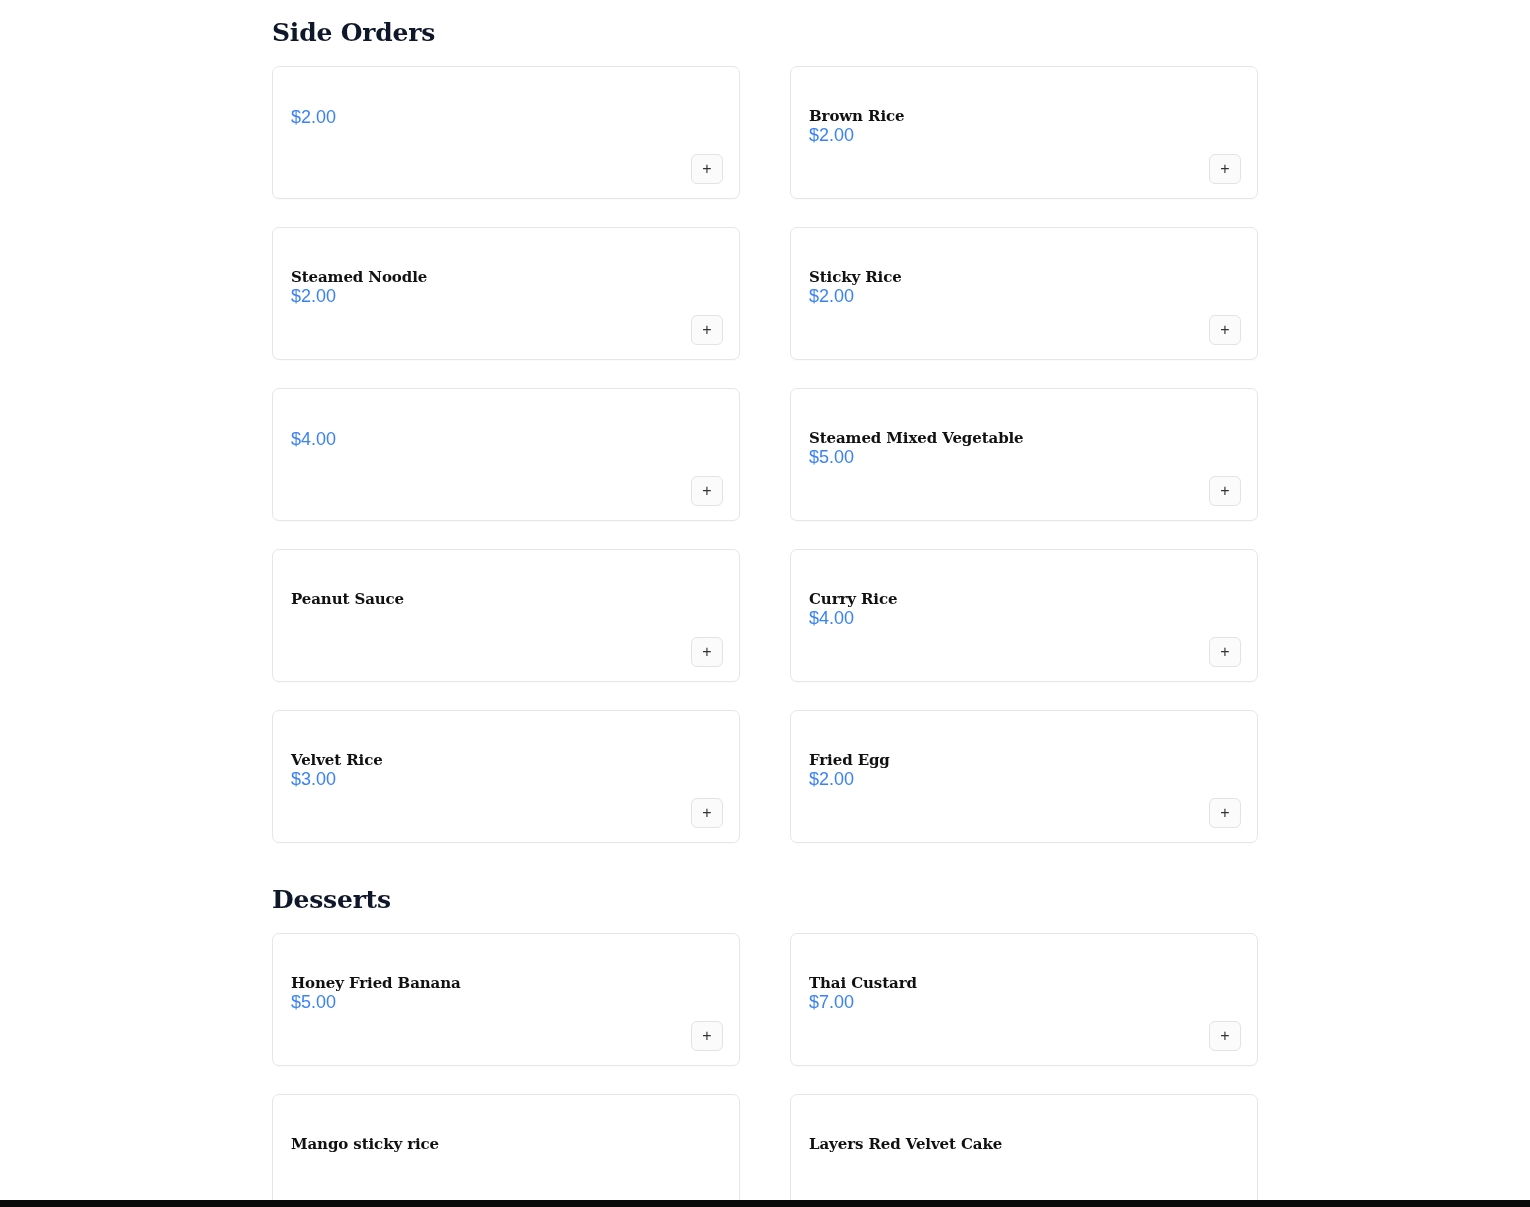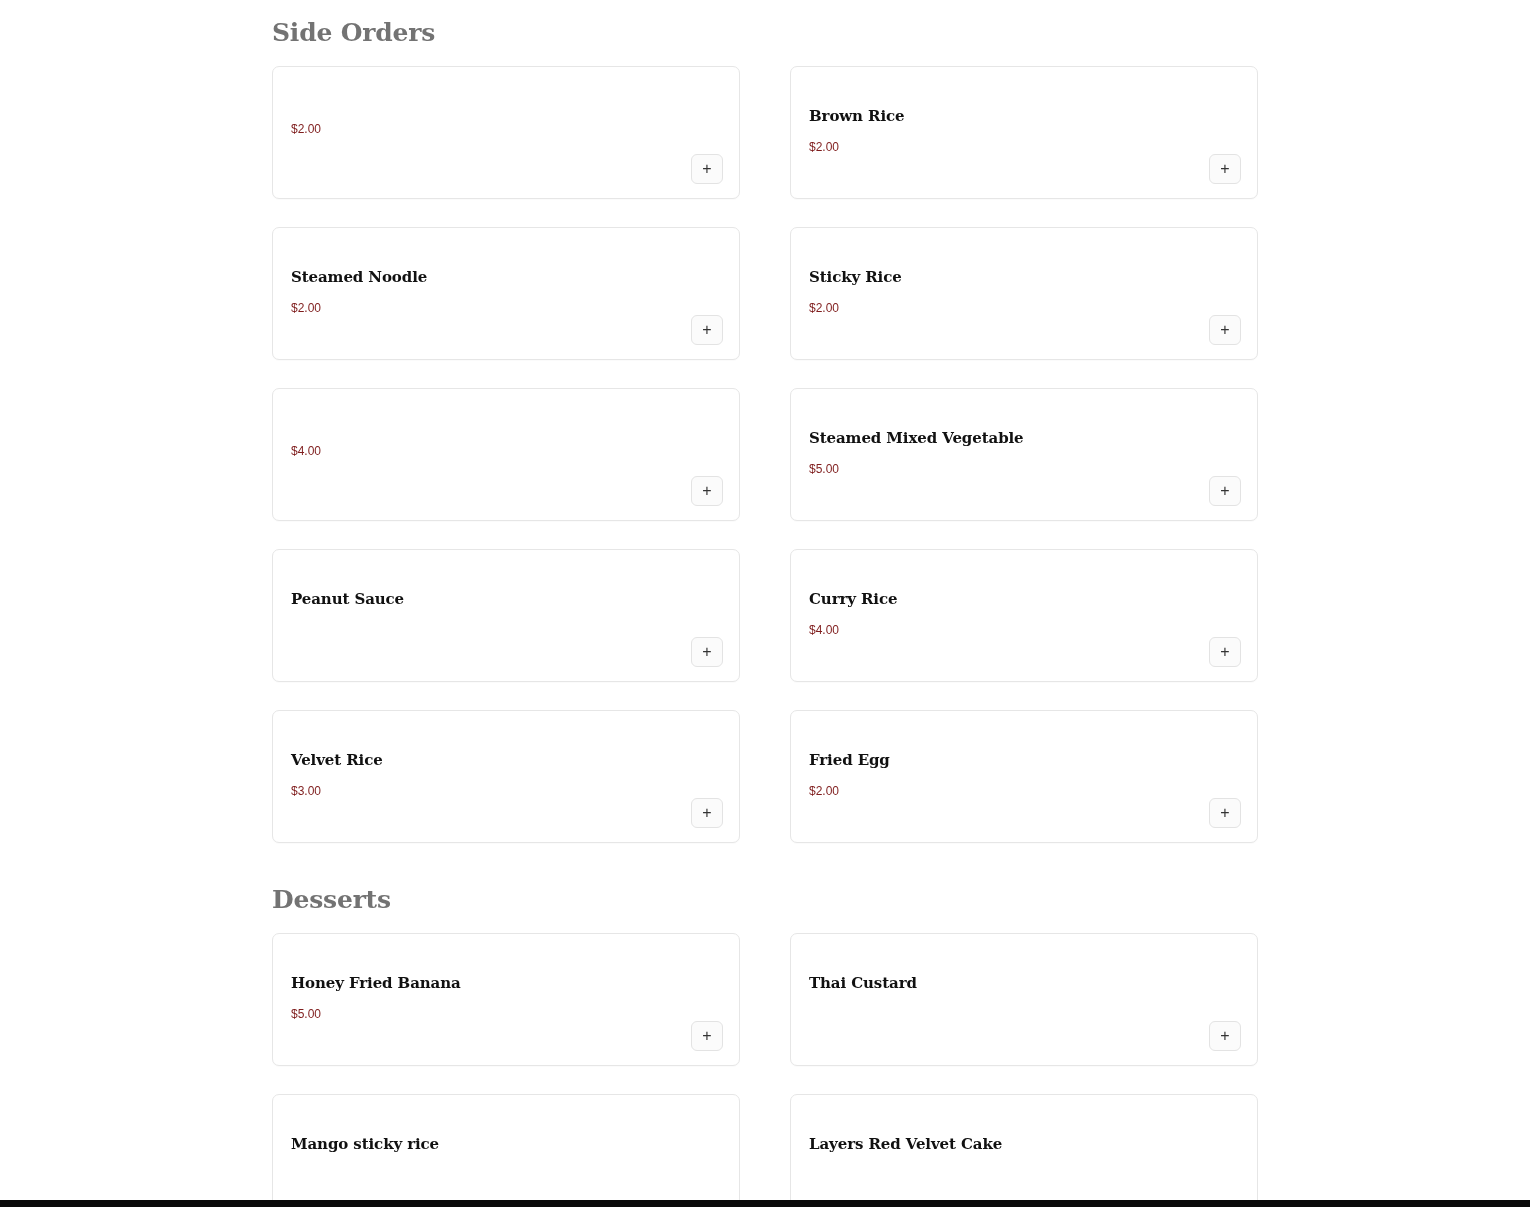--- a/index.html
+++ b/index.html
@@ -22,21 +22,21 @@
   .content {
     margin: 0 auto;
     width: 986px;
     padding-left: 0px;
   }
   .section-title {
     font-family: "DejaVu Serif", serif;
     font-weight: bold;
     font-size: 25px;
     line-height: 1.2;
-    color: #737373;
+    color: #0f172a;
     letter-spacing: -0.2px;
     margin: 0 0 18px 0;
     padding-left: 0px;
   }
   .section-title.desserts {
     margin-top: 42px;
   }
   .grid {
     display: grid;
     grid-template-columns: 468px 468px;
@@ -55,23 +55,23 @@
   .card-name {
     font-family: "DejaVu Serif", serif;
     font-weight: bold;
     font-size: 15px;
     color: #111;
     line-height: 1.2;
     margin: 0;
     letter-spacing: -0.1px;
   }
   .card-price {
-    font-size: 12px;
-    color: #7f1d1d;
-    margin-top: 15px;
+    font-size: 18px;
+    color: #3b82f6;
+    margin-top: 0;
     line-height: 1.2;
   }
   .add-btn {
     position: absolute;
     right: 16px;
     bottom: 14px;
     width: 32px;
     height: 30px;
     border: 1px solid #e3e3e3;
     border-radius: 6px;
@@ -167,20 +167,21 @@
     <div class="grid">
 
       <div class="card">
         <div class="card-name">Honey Fried Banana</div>
         <div class="card-price">$5.00</div>
         <button class="add-btn">+</button>
       </div>
 
       <div class="card">
         <div class="card-name">Thai Custard</div>
+        <div class="card-price">$7.00</div>
         <button class="add-btn">+</button>
       </div>
 
       <div class="card">
         <div class="card-name">Mango sticky rice</div>
         <div class="card-price"></div>
 
       </div>
 
       <div class="card">

